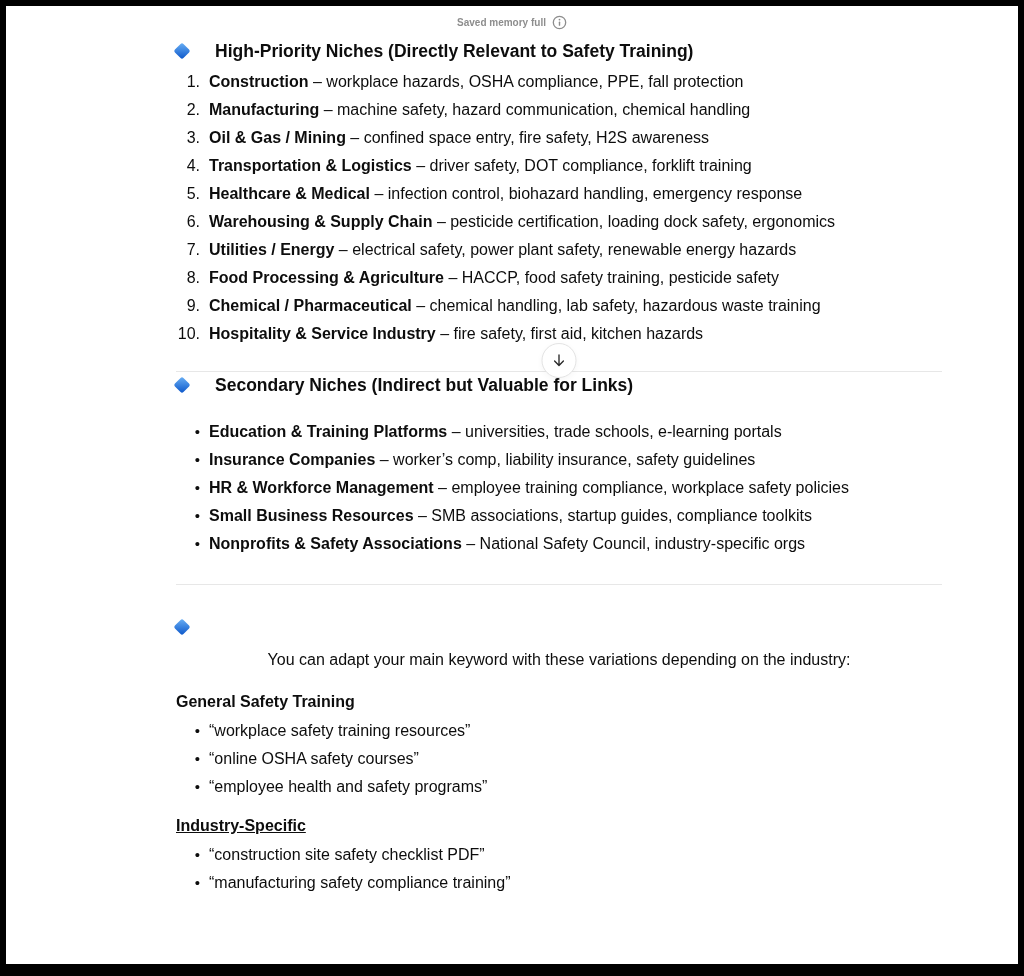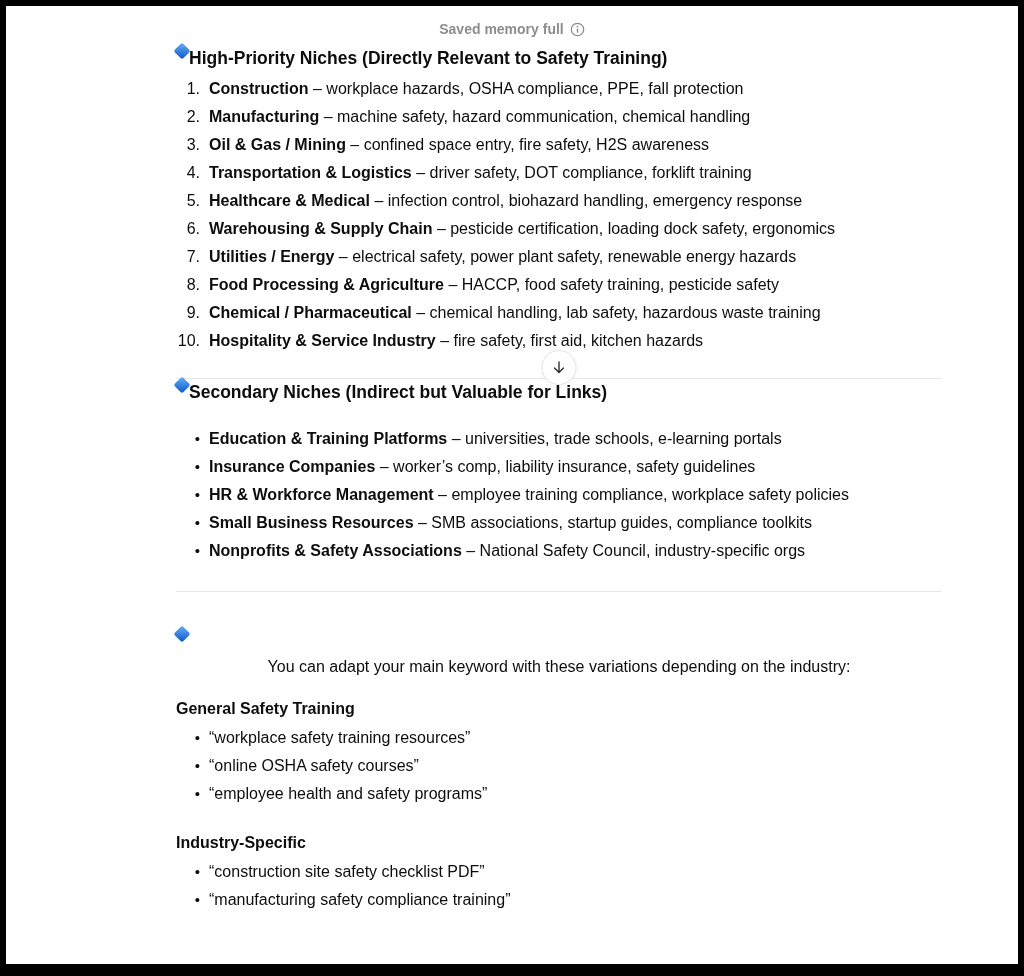--- a/index.html
+++ b/index.html
@@ -10,27 +10,27 @@
   html,body{margin:0;padding:0;}
   body{
     width:1024px;height:976px;background:#000;
     font-family:"Liberation Sans","DejaVu Sans",sans-serif;
     color:var(--text);
   }
   .frame{width:1024px;height:976px;padding:6px 6px 12px 6px;background:#000;}
   .page{width:100%;height:100%;background:#fff;overflow:hidden;position:relative;}
   .status{
     display:flex;justify-content:center;align-items:center;gap:6px;
-    padding-top:15px;color:var(--muted);font-size:14px;font-weight:700;
+    padding-top:9px;color:var(--muted);font-size:10px;font-weight:700;
   }
   .info-icon{display:inline-flex;align-items:center;cursor:pointer;}
   .info-icon svg{display:block;}
   .column{margin-left:170px;width:766px;font-size:16px;line-height:28px;}
   .sec-heading{
-    display:flex;gap:1px;
+    display:flex;align-items:center;gap:27px;
     font-size:17.5px;font-weight:700;line-height:26px;margin:0;
   }
   .h1{margin-top:8px;}
   .h2{}
   .h3{margin-top:36px;}
   .diamond{
     width:12px;height:12px;flex:0 0 auto;border-radius:2px;
     transform:rotate(45deg);
     background:linear-gradient(to bottom right,var(--diamond-top),var(--diamond-bottom));
   }
@@ -46,21 +46,21 @@
   .scroll-line{position:absolute;left:0;right:0;bottom:0;height:1px;background:var(--divider);}
   .scroll-btn{
     position:absolute;left:50%;transform:translateX(-50%);bottom:-6px;
     width:35px;height:35px;border-radius:50%;background:#fff;
     border:1px solid #e4e4e4;box-shadow:0 2px 6px rgba(0,0,0,0.04);
     display:flex;align-items:center;justify-content:center;cursor:pointer;padding:0;
   }
   hr.rule{border:none;border-top:1px solid var(--divider);margin:26px 0 0 0;}
   .intro{margin:16px 0 0 0;line-height:22px;text-align:center;}
   .group-label{font-weight:700;line-height:22px;margin-top:20px;}
-  .group-label.second{margin-top:24px;}
+  .group-label.second{margin-top:14px;text-decoration:underline;}
   ul.quote-list{list-style:none;margin:4px 0 0 0;padding:0;}
 </style>
 </head>
 <body>
 
 <div class="frame">
   <div class="page">
 
     <div class="status">
       <span>Saved memory full</span>

